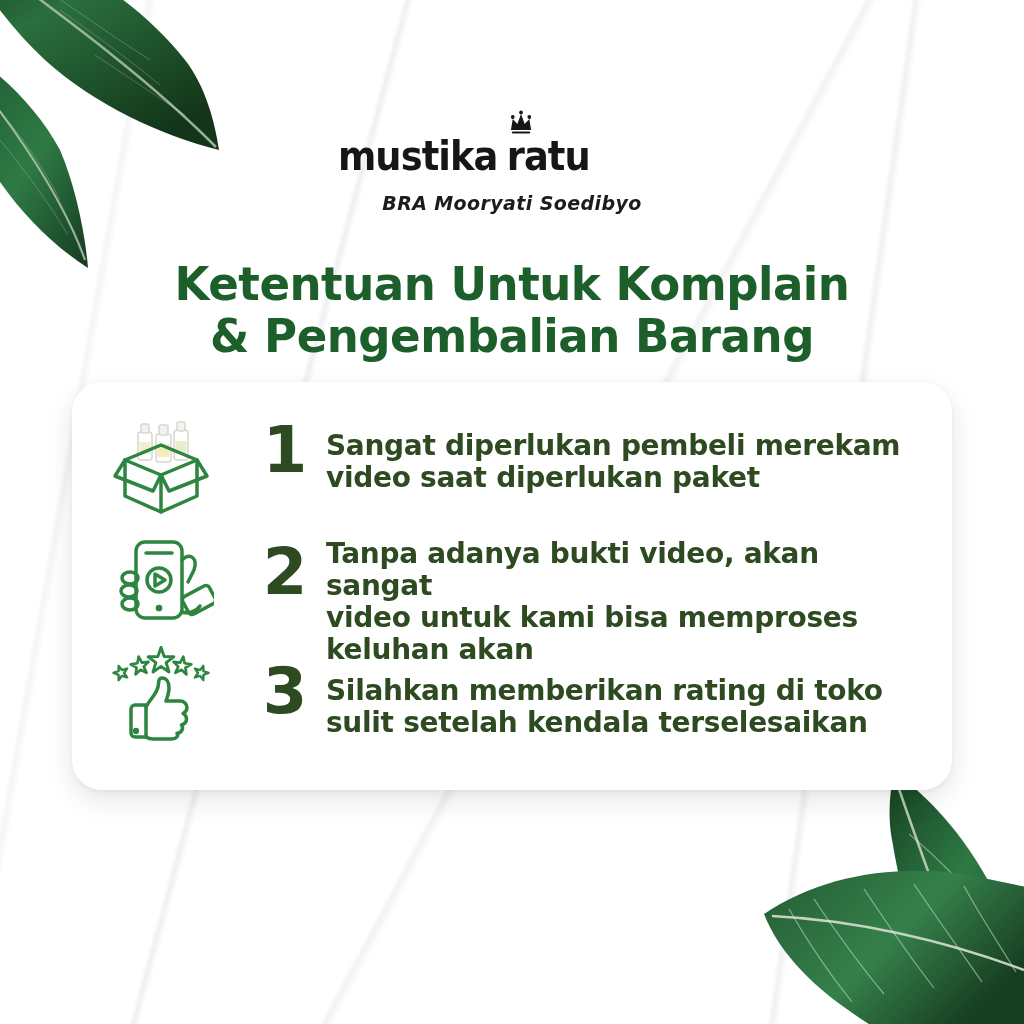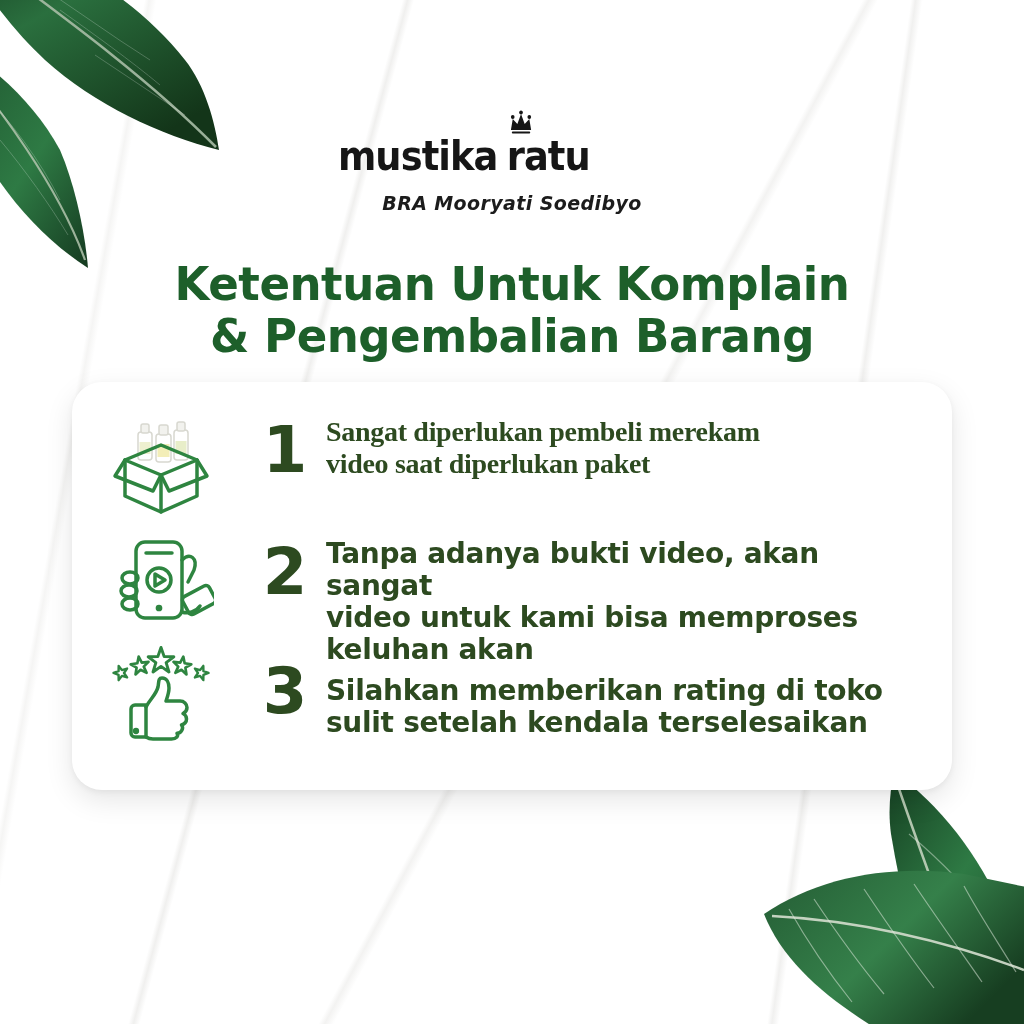--- a/index.html
+++ b/index.html
@@ -70,21 +70,21 @@
     font-size:64px;line-height:64px;font-weight:800;color:#2d4a20;
   }
   .row-1 .num{margin-top:4px;}
   .row-2 .num{margin-top:10px;}
   .row-3 .num{margin-top:18px;}
   .row .txt{
     margin-left:10px;width:600px;
     font-size:28px;line-height:32px;font-weight:bold;color:#2d4a20;
     letter-spacing:-0.3px;
   }
-  .row-1 .txt{margin-top:2px;font-family:Liberation Serif, serif;}
+  .row-1 .txt{margin-top:16px;}
   .row-2 .txt{margin-top:8px;}
   .row-3 .txt{margin-top:34px;}
 </style>
 </head>
 <body>
 
 <div class="stage">
 
   <svg id="leaves-top-left" class="leaf-svg" width="280" height="310" viewBox="0 0 280 310">
     <defs>

